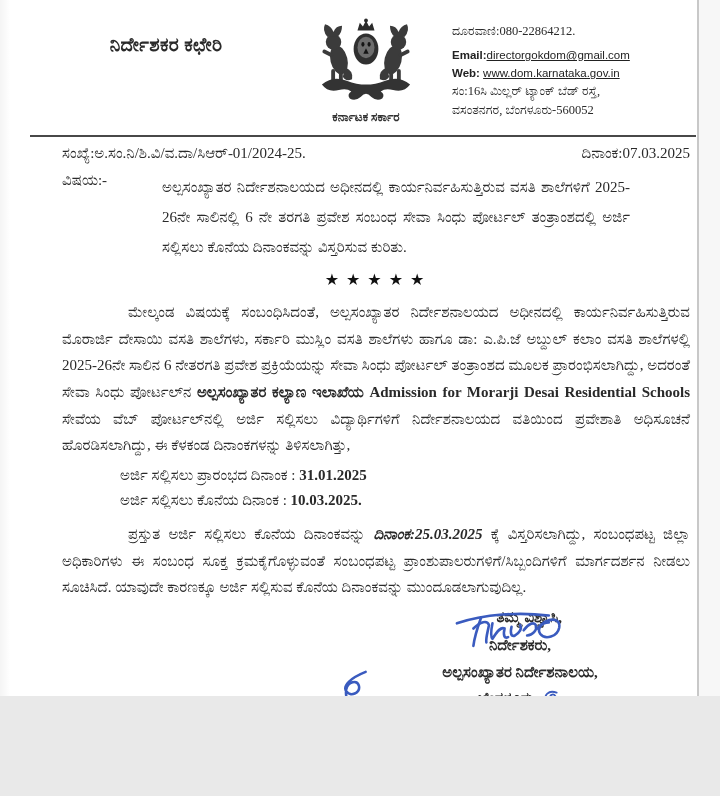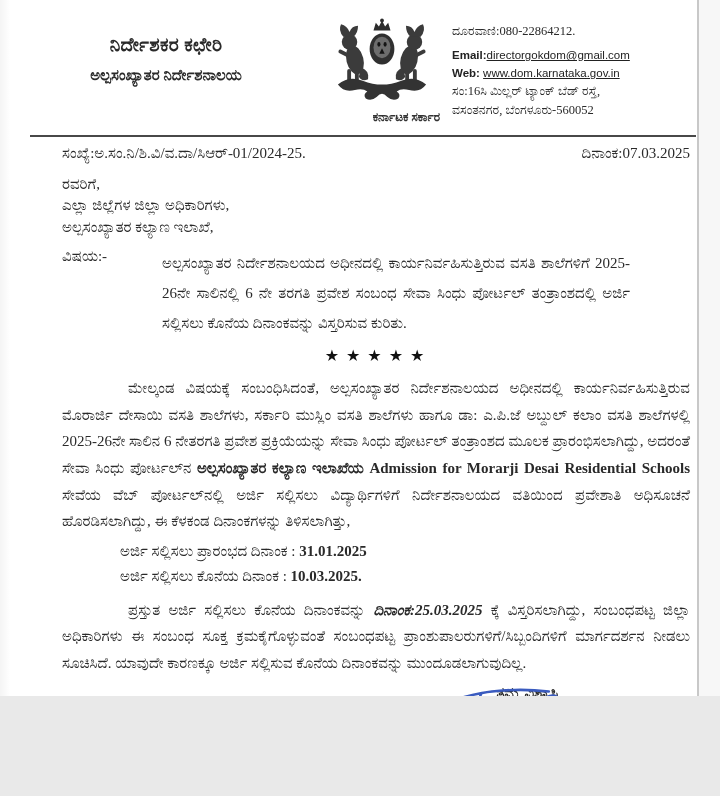--- a/index.html
+++ b/index.html
@@ -19,21 +19,21 @@
     pointer-events:none;
   }
   .scan-edge-band { position:absolute; top:0; right:0; width:21px; height:100%; background:#f7f7f7; }
   .scan-edge-line { position:absolute; top:0; right:21px; width:2px; height:100%; background:#c8c8c8; }
 
   
   .header { display:flex; align-items:flex-start; padding:20px 30px 0 40px; box-sizing:border-box; }
   .header-left { width:252px; text-align:center; padding-top:14px; }
   .office1 { font-size:19px; font-weight:bold; letter-spacing:.3px; }
   .office2 { font-size:15px; font-weight:bold; margin-top:11px; }
-  .header-center { width:148px; text-align:right; margin-top:-6px; }
+  .header-center { width:148px; text-align:center; margin-top:-6px; }
   .emblem-caption { font-size:12px; font-weight:bold; margin-top:-2px; color:#333; }
   .header-right { flex:1; padding-left:12px; padding-top:2px; font-size:12.5px; line-height:1.45; }
   .c-phone,.c-fax { margin-bottom:7px; }
   .c-email,.c-web { font-family:"Liberation Sans","DejaVu Sans",sans-serif; font-size:11.5px; font-weight:bold; color:#222; margin-bottom:1px; }
   .c-email .u,.c-web .u { text-decoration:underline; font-weight:normal; }
   .c-addr { font-size:12.5px; line-height:1.5; }
 
   .rule { border:none; border-top:2.5px solid #484848; margin:10px 24px 0 30px; }
 
   
@@ -69,21 +69,20 @@
 </head>
 <body>
 
 <div class="page">
   <div class="scan-edge-band"></div>
   <div class="scan-edge-line"></div>
 
   <div class="header">
     <div class="header-left">
       <div class="office1">ನಿರ್ದೇಶಕರ ಕಛೇರಿ</div>
-      <div class="office2">ಅಲ್ಪಸಂಖ್ಯಾತರ ನಿರ್ದೇಶನಾಲಯ</div>
     </div>
 
     <div class="header-center">
       <span>
         <svg width="116" height="94" viewBox="0 0 150 115" aria-hidden="true">
           <defs>
             <g id="lion" fill="#3b3b3b">
               <ellipse cx="40" cy="56" rx="11" ry="19" transform="rotate(-14 40 56)"></ellipse>
               <circle cx="33" cy="33" r="10"></circle>
               <path d="M25,26 Q18,18 22,10 Q30,12 33,20 Q36,12 44,12 Q44,22 38,26 Z"></path>
@@ -117,25 +116,20 @@
     </div>
   </div>
 
   <hr class="rule">
 
   <div class="ref-row">
     <span>ಸಂಖ್ಯೆ:ಅ.ಸಂ.ನಿ/ಶಿ.ವಿ/ವ.ದಾ/ಸಿಆರ್-01/2024-25.</span>
     <span>ದಿನಾಂಕ:07.03.2025</span>
   </div>
 
-  <div class="recipient">
-    <div>ರವರಿಗೆ,</div>
-    <div>ಎಲ್ಲಾ ಜಿಲ್ಲೆಗಳ ಜಿಲ್ಲಾ ಅಧಿಕಾರಿಗಳು,</div>
-    <div>ಅಲ್ಪಸಂಖ್ಯಾತರ ಕಲ್ಯಾಣ ಇಲಾಖೆ,</div>
-  </div>
 
   <div class="subject">
     <div class="subject-label">ವಿಷಯ:-</div>
     <div class="subject-text">ಅಲ್ಪಸಂಖ್ಯಾತರ ನಿರ್ದೇಶನಾಲಯದ ಅಧೀನದಲ್ಲಿ ಕಾರ್ಯನಿರ್ವಹಿಸುತ್ತಿರುವ ವಸತಿ ಶಾಲೆಗಳಿಗೆ 2025-26ನೇ ಸಾಲಿನಲ್ಲಿ 6 ನೇ ತರಗತಿ ಪ್ರವೇಶ ಸಂಬಂಧ ಸೇವಾ ಸಿಂಧು ಪೋರ್ಟಲ್ ತಂತ್ರಾಂಶದಲ್ಲಿ ಅರ್ಜಿ ಸಲ್ಲಿಸಲು ಕೊನೆಯ ದಿನಾಂಕವನ್ನು ವಿಸ್ತರಿಸುವ ಕುರಿತು.</div>
   </div>
 
   <div class="stars">★★★★★</div>
 
   <div class="para p1"><span>ಮೇಲ್ಕಂಡ ವಿಷಯಕ್ಕೆ ಸಂಬಂಧಿಸಿದಂತೆ, ಅಲ್ಪಸಂಖ್ಯಾತರ ನಿರ್ದೇಶನಾಲಯದ ಅಧೀನದಲ್ಲಿ ಕಾರ್ಯನಿರ್ವಹಿಸುತ್ತಿರುವ ಮೊರಾರ್ಜಿ ದೇಸಾಯಿ ವಸತಿ ಶಾಲೆಗಳು, ಸರ್ಕಾರಿ ಮುಸ್ಲಿಂ ವಸತಿ ಶಾಲೆಗಳು ಹಾಗೂ ಡಾ: ಎ.ಪಿ.ಜೆ ಅಬ್ದುಲ್ ಕಲಾಂ ವಸತಿ ಶಾಲೆಗಳಲ್ಲಿ 2025-26ನೇ ಸಾಲಿನ 6 ನೇತರಗತಿ ಪ್ರವೇಶ ಪ್ರಕ್ರಿಯೆಯನ್ನು ಸೇವಾ ಸಿಂಧು ಪೋರ್ಟಲ್ ತಂತ್ರಾಂಶದ ಮೂಲಕ ಪ್ರಾರಂಭಿಸಲಾಗಿದ್ದು, ಅದರಂತೆ ಸೇವಾ ಸಿಂಧು ಪೋರ್ಟಲ್‌ನ </span><span class="b">ಅಲ್ಪಸಂಖ್ಯಾತರ ಕಲ್ಯಾಣ ಇಲಾಖೆಯ </span><span class="b">Admission for Morarji Desai Residential Schools </span><span>ಸೇವೆಯ ವೆಬ್ ಪೋರ್ಟಲ್‌ನಲ್ಲಿ ಅರ್ಜಿ ಸಲ್ಲಿಸಲು ವಿದ್ಯಾರ್ಥಿಗಳಿಗೆ ನಿರ್ದೇಶನಾಲಯದ ವತಿಯಿಂದ ಪ್ರವೇಶಾತಿ ಅಧಿಸೂಚನೆ ಹೊರಡಿಸಲಾಗಿದ್ದು, ಈ ಕೆಳಕಂಡ ದಿನಾಂಕಗಳನ್ನು ತಿಳಿಸಲಾಗಿತ್ತು,</span></div>
 

